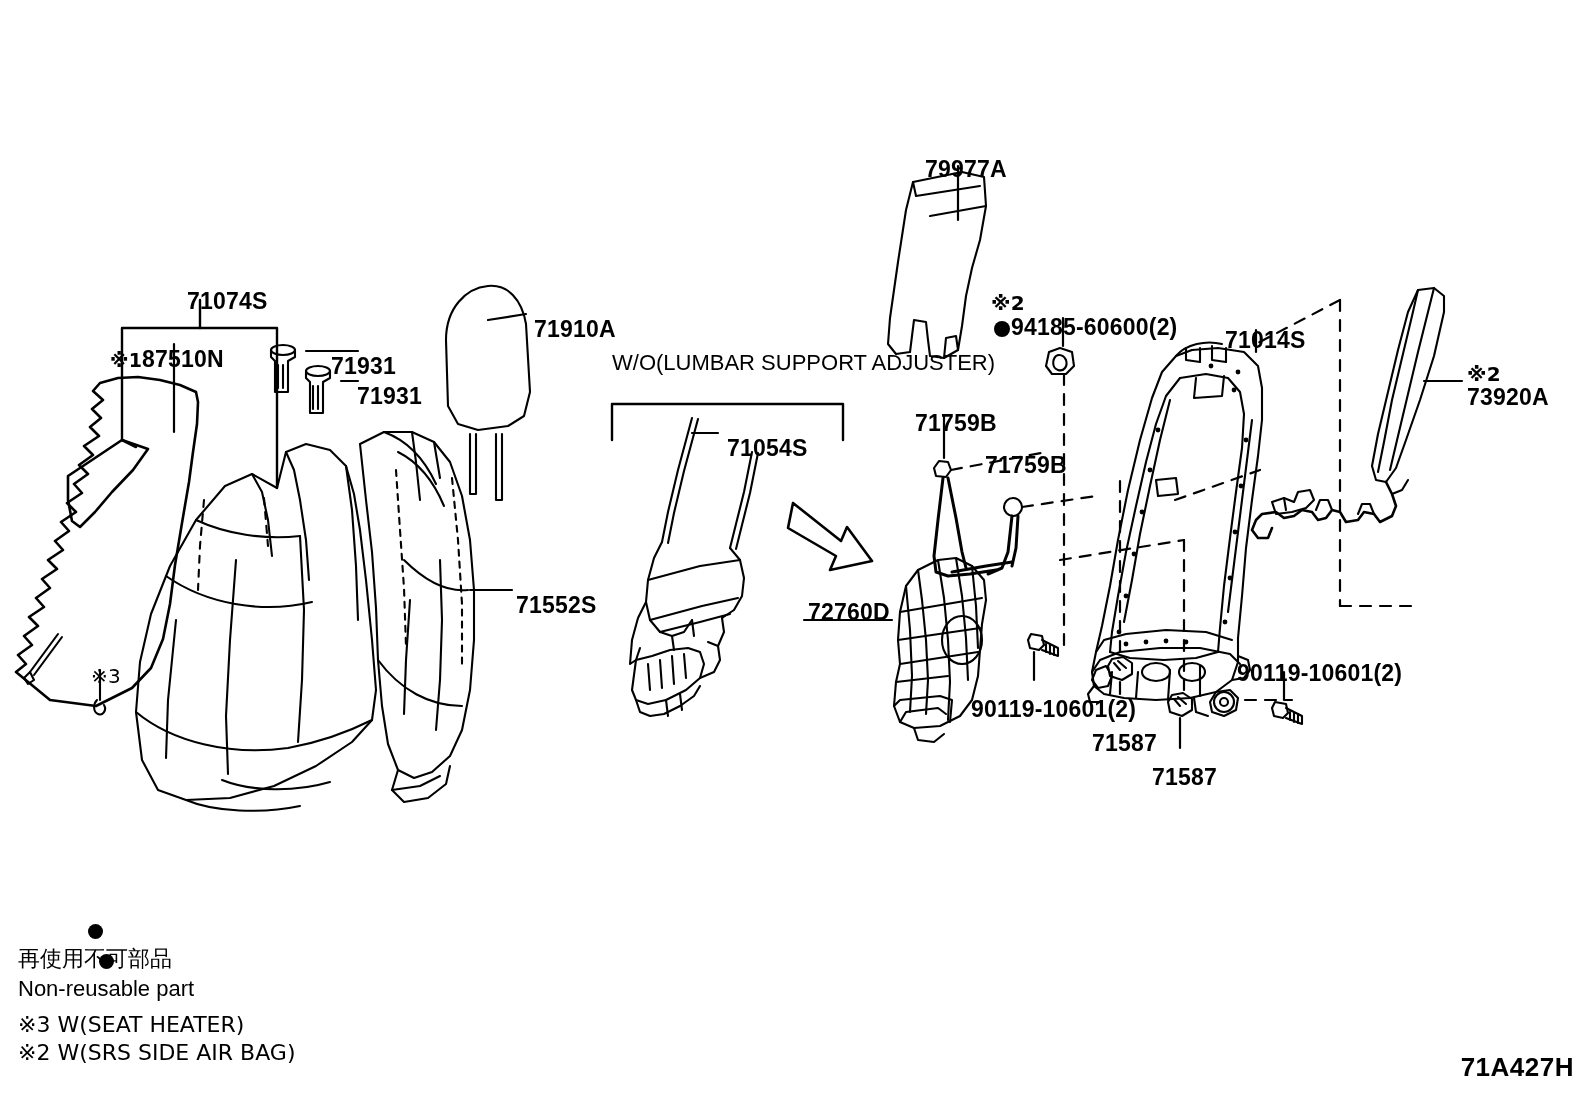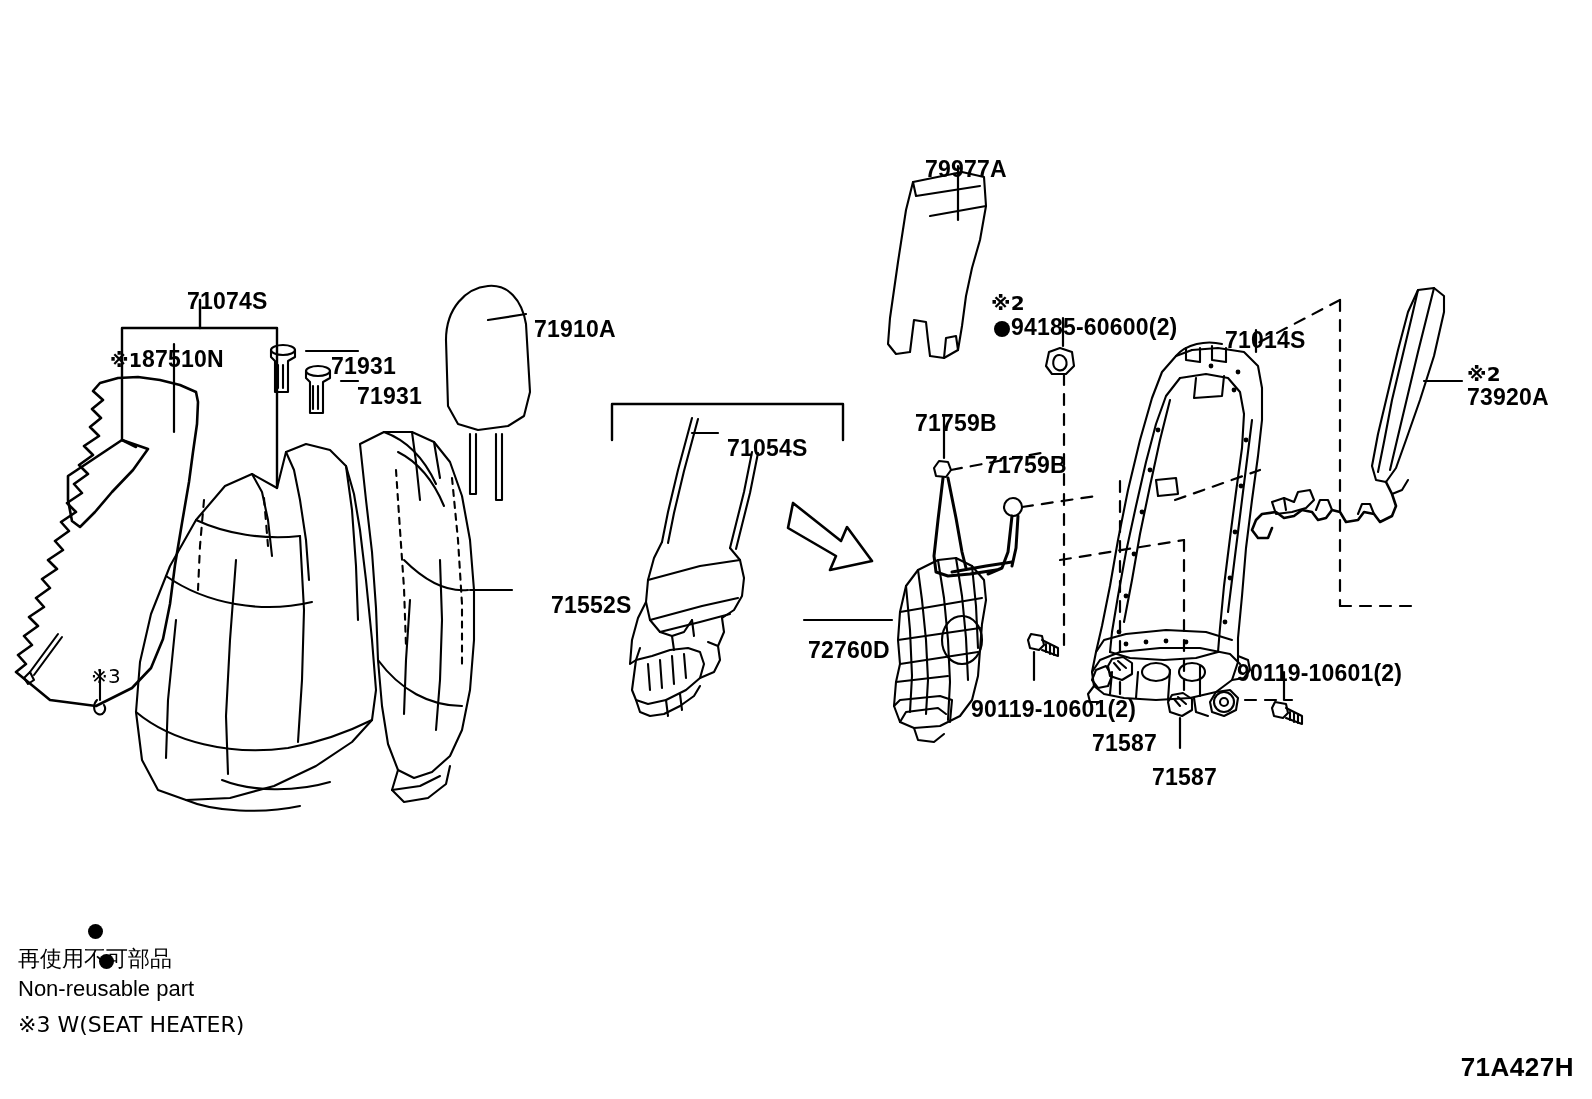--- a/index.html
+++ b/index.html
@@ -416,39 +416,42 @@
   <div class="lbl" style="left:110px; top:332px;">
     <span class="cjk" style="font-size:19px;">※1</span><span>87510N</span>
   </div>
 
   <div class="lbl" style="left:331px; top:339px;">71931</div>
 
   <div class="lbl" style="left:357px; top:369px;">71931</div>
 
   <div class="lbl" style="left:534px; top:302px;">71910A</div>
 
-  <div class="lbl" style="left:551px; top:578px;">71552S</div>
-
+  <div class="lbl" style="left:516px; top:578px;">71552S</div>
+
+  <div class="note" style="left:612px; top:350px;">
+    <span>W/O(LUMBAR SUPPORT ADJUSTER)</span>
+  </div>
 
   <div class="lbl" style="left:727px; top:421px;">71054S</div>
 
   <div class="lbl" style="left:925px; top:142px;">79977A</div>
 
   <div class="lbl small" style="left:991px; top:277px;">
     <span class="cjk">※2</span>
   </div>
   <div class="lbl" style="left:994px; top:300px;">
     <span class="marker-dot"></span><span>94185-60600(2)</span>
   </div>
 
   <div class="lbl" style="left:915px; top:396px;">71759B</div>
 
   <div class="lbl" style="left:985px; top:438px;">71759B</div>
 
-  <div class="lbl" style="left:808px; top:623px;">72760D</div>
+  <div class="lbl" style="left:808px; top:585px;">72760D</div>
 
   <div class="lbl" style="left:1225px; top:313px;">71014S</div>
 
   <div class="lbl small" style="left:1467px; top:348px;">
     <span class="cjk">※2</span>
   </div>
   <div class="lbl" style="left:1467px; top:370px;">73920A</div>
 
   <div class="lbl" style="left:971px; top:682px;">90119-10601(2)</div>
 
@@ -463,16 +466,17 @@
   <div class="legend-line" style="left:18px; top:924px;">
     <span class="dot"></span>
     <span class="cjk">再使用不可部品</span>
   </div>
   <div class="legend-line" style="left:18px; top:954px;">
     <span class="dot"></span>
     <span>Non-reusable part</span>
   </div>
 
   <div class="note cjk" style="left:18px; top:1012px;">※3 W(SEAT HEATER)</div>
+  <div class="note cjk" style="left:18px; top:1040px;">※2 W(SRS SIDE AIR BAG)</div>
 
   <div class="ref-code">71A427H</div>
 
 </div>
 
 </body></html>

